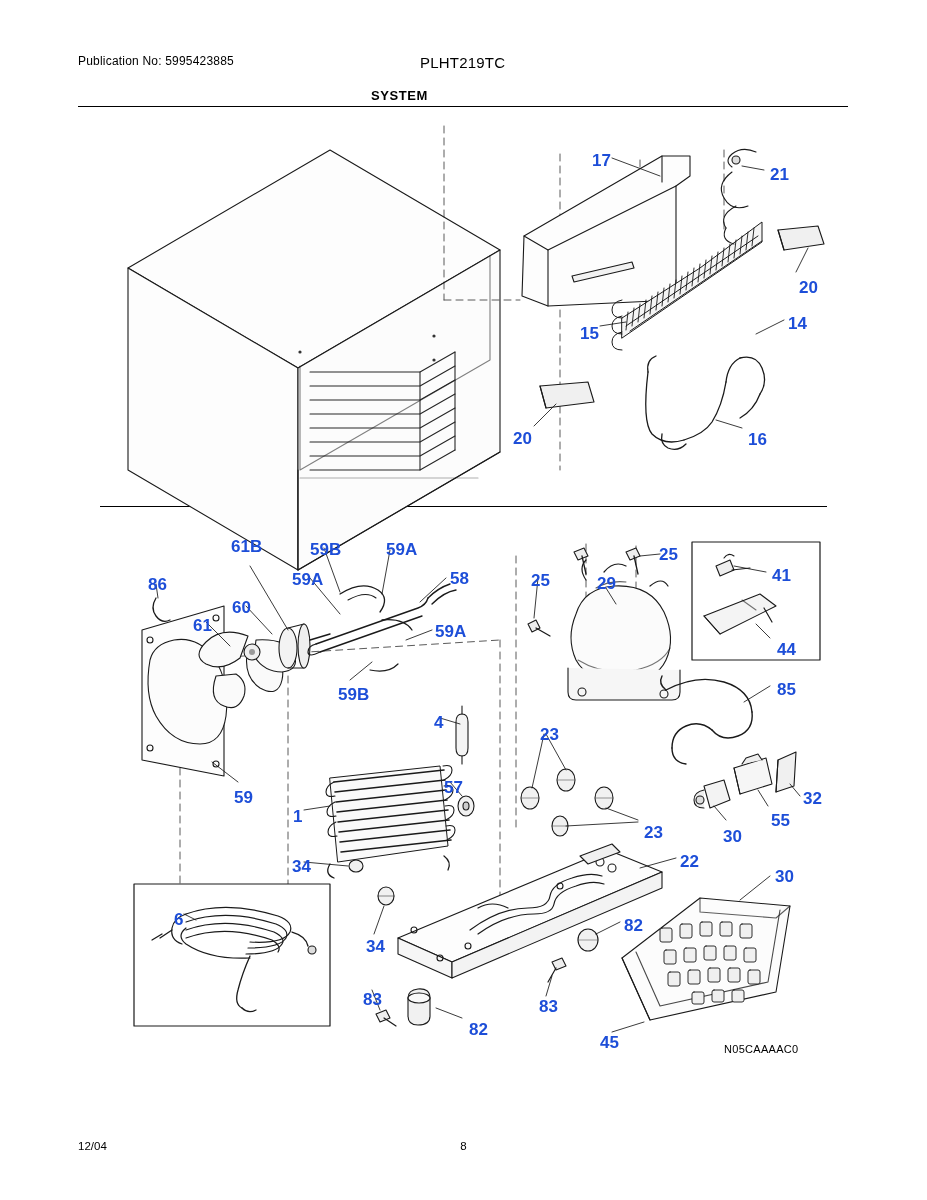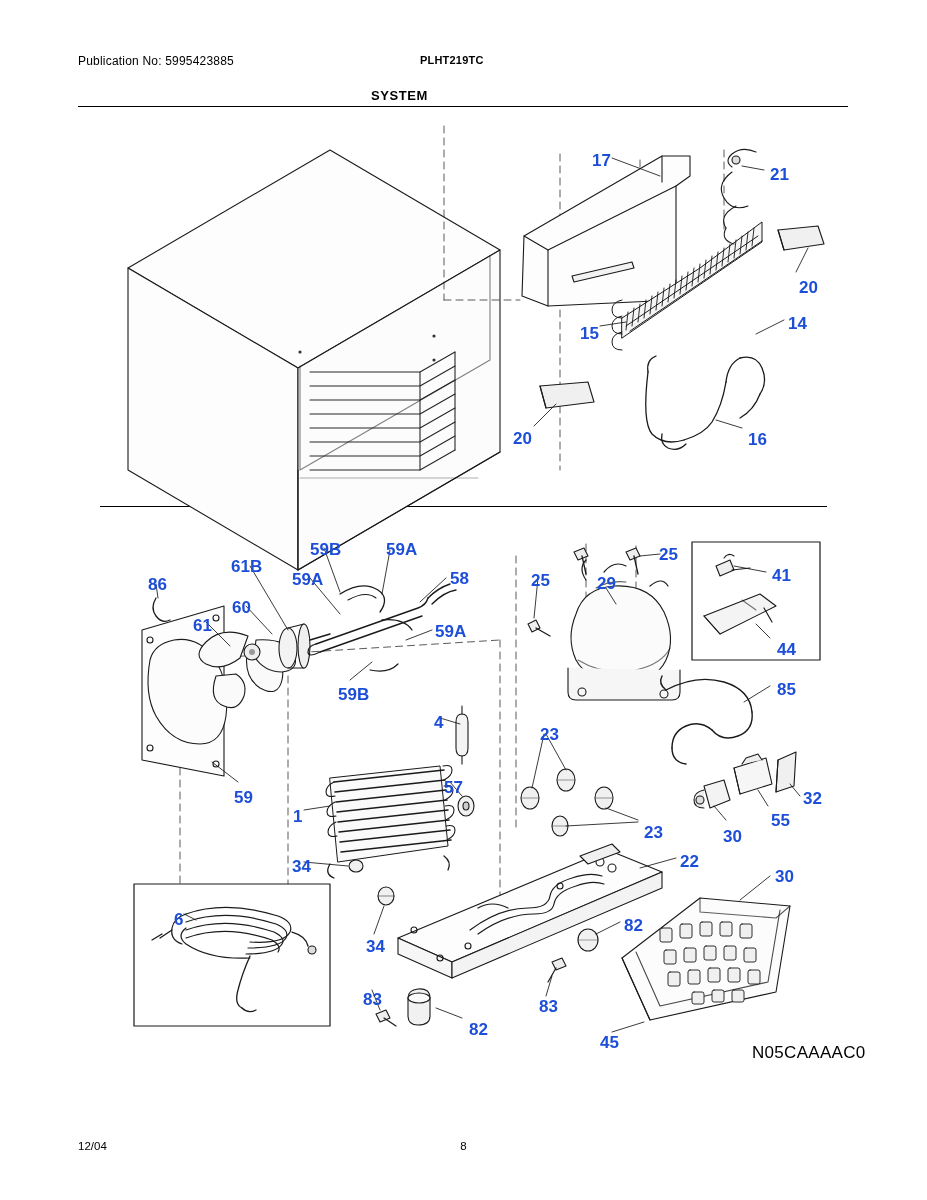--- a/index.html
+++ b/index.html
@@ -24,23 +24,22 @@
     position: absolute;
     left: 78px;
     top: 54px;
     font-size: 12px;
     letter-spacing: 0.2px;
   }
   .model-no {
     position: absolute;
     left: 420px;
     top: 54px;
-    font-size: 11px;
+    font-size: 15px;
     letter-spacing: 0.2px;
-    font-weight: bold;
   }
   .section-title {
     position: absolute;
     left: 0;
     top: 88px;
     width: 799px;
     text-align: center;
     font-size: 13px;
     font-weight: bold;
     letter-spacing: 0.6px;
@@ -63,23 +62,23 @@
   .footer-page {
     position: absolute;
     left: 0;
     top: 1140px;
     width: 927px;
     text-align: center;
     font-size: 11.5px;
   }
   .drawing-code {
     position: absolute;
-    left: 752px;
+    left: 724px;
     top: 1043px;
-    font-size: 17px;
+    font-size: 11px;
     letter-spacing: 0.3px;
   }
 
   
   .art {
     position: absolute;
     left: 0;
     top: 0;
   }
 
@@ -532,21 +531,21 @@
 
   <div class="callout" style="left:592px; top:152px;">17</div>
   <div class="callout" style="left:770px; top:166px;">21</div>
   <div class="callout" style="left:799px; top:279px;">20</div>
   <div class="callout" style="left:580px; top:325px;">15</div>
   <div class="callout" style="left:788px; top:315px;">14</div>
   <div class="callout" style="left:513px; top:430px;">20</div>
   <div class="callout" style="left:748px; top:431px;">16</div>
 
   <div class="callout" style="left:148px; top:576px;">86</div>
-  <div class="callout" style="left:231px; top:558px;">61B</div>
+  <div class="callout" style="left:231px; top:538px;">61B</div>
   <div class="callout" style="left:310px; top:541px;">59B</div>
   <div class="callout" style="left:386px; top:541px;">59A</div>
   <div class="callout" style="left:292px; top:571px;">59A</div>
   <div class="callout" style="left:450px; top:570px;">58</div>
   <div class="callout" style="left:193px; top:617px;">61</div>
   <div class="callout" style="left:232px; top:599px;">60</div>
   <div class="callout" style="left:435px; top:623px;">59A</div>
   <div class="callout" style="left:338px; top:686px;">59B</div>
   <div class="callout" style="left:234px; top:789px;">59</div>
   <div class="callout" style="left:531px; top:572px;">25</div>

